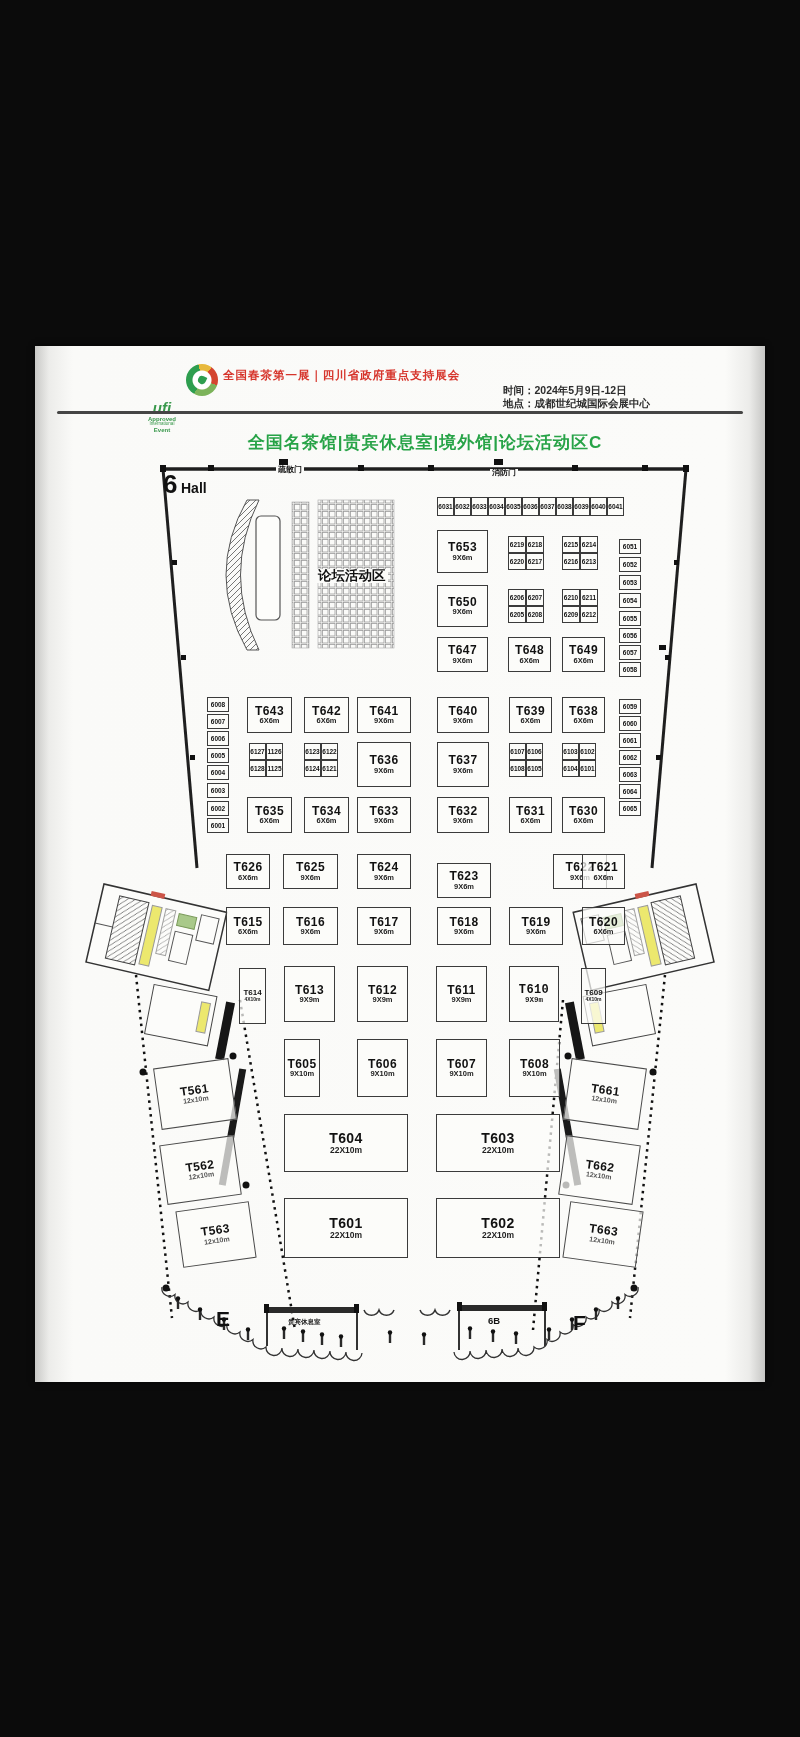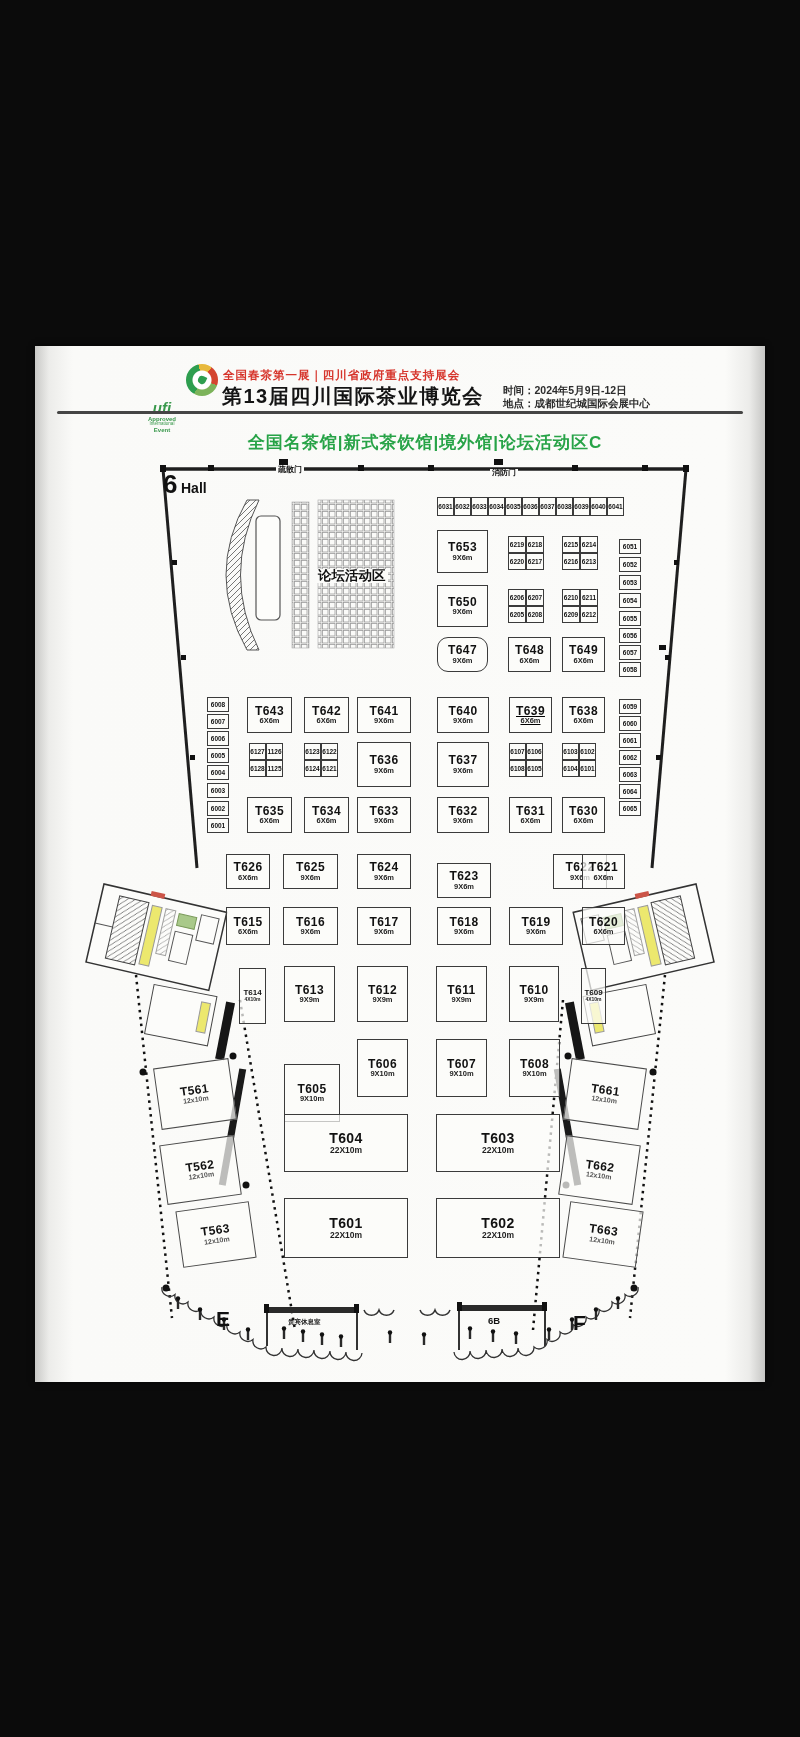--- a/index.html
+++ b/index.html
@@ -184,21 +184,21 @@
 
   <div id="booth-layer">
       <div class="booth" style="left: 437px; top: 530px; width: 51px; height: 43px;">
         <div class="bid">T653</div>
         <div class="bsize">9X6m</div>
       </div>
       <div class="booth" style="left: 437px; top: 585px; width: 51px; height: 42px;">
         <div class="bid">T650</div>
         <div class="bsize">9X6m</div>
       </div>
-      <div class="booth" style="left: 437px; top: 637px; width: 51px; height: 35px; border-radius: 11px;">
+      <div class="booth" style="left: 437px; top: 637px; width: 51px; height: 35px;">
         <div class="bid">T647</div>
         <div class="bsize">9X6m</div>
       </div>
       <div class="booth" style="left: 508px; top: 637px; width: 43px; height: 35px;">
         <div class="bid">T648</div>
         <div class="bsize">6X6m</div>
       </div>
       <div class="booth" style="left: 562px; top: 637px; width: 43px; height: 35px;">
         <div class="bid">T649</div>
         <div class="bsize">6X6m</div>
@@ -212,21 +212,21 @@
         <div class="bsize">6X6m</div>
       </div>
       <div class="booth" style="left: 357px; top: 697px; width: 54px; height: 36px;">
         <div class="bid">T641</div>
         <div class="bsize">9X6m</div>
       </div>
       <div class="booth" style="left: 437px; top: 697px; width: 52px; height: 36px;">
         <div class="bid">T640</div>
         <div class="bsize">9X6m</div>
       </div>
-      <div class="booth" style="left: 509px; top: 697px; width: 43px; height: 36px; text-decoration: underline;">
+      <div class="booth" style="left: 509px; top: 697px; width: 43px; height: 36px;">
         <div class="bid">T639</div>
         <div class="bsize">6X6m</div>
       </div>
       <div class="booth" style="left: 562px; top: 697px; width: 43px; height: 36px;">
         <div class="bid">T638</div>
         <div class="bsize">6X6m</div>
       </div>
       <div class="booth" style="left: 357px; top: 742px; width: 54px; height: 45px;">
         <div class="bid">T636</div>
         <div class="bsize">9X6m</div>
@@ -316,29 +316,29 @@
         <div class="bsize">9X9m</div>
       </div>
       <div class="booth" style="left: 357px; top: 966px; width: 51px; height: 56px;">
         <div class="bid">T612</div>
         <div class="bsize">9X9m</div>
       </div>
       <div class="booth" style="left: 436px; top: 966px; width: 51px; height: 56px;">
         <div class="bid">T611</div>
         <div class="bsize">9X9m</div>
       </div>
-      <div class="booth" style="left: 509px; top: 966px; width: 50px; height: 56px;">
+      <div class="booth" style="left: 509px; top: 966px; width: 50px; height: 56px; font-family: Liberation Mono, monospace;">
         <div class="bid">T610</div>
         <div class="bsize">9X9m</div>
       </div>
       <div class="booth narrow" style="left: 581px; top: 968px; width: 25px; height: 56px;">
         <div class="bid">T609</div>
         <div class="bsize">4X10m</div>
       </div>
-      <div class="booth" style="left: 284px; top: 1039px; width: 56px; height: 58px; margin-top: 25px;">
+      <div class="booth" style="left: 284px; top: 1039px; width: 36px; height: 58px;">
         <div class="bid">T605</div>
         <div class="bsize">9X10m</div>
       </div>
       <div class="booth" style="left: 357px; top: 1039px; width: 51px; height: 58px;">
         <div class="bid">T606</div>
         <div class="bsize">9X10m</div>
       </div>
       <div class="booth" style="left: 436px; top: 1039px; width: 51px; height: 58px;">
         <div class="bid">T607</div>
         <div class="bsize">9X10m</div>
@@ -465,21 +465,20 @@
     </div>
 
   <div class="ufi">
     <div class="l1">ufi</div>
     <div class="l2">Approved</div>
     <div class="l3">International</div>
     <div class="l4">Event</div>
   </div>
   <div class="expologo"></div>
   <div class="tagline">全国春茶第一展｜四川省政府重点支持展会</div>
-  <div class="title">第13届四川国际茶业博览会</div>
   <div class="meta">
     <div>时间：2024年5月9日-12日</div>
     <div>地点：成都世纪城国际会展中心</div>
   </div>
   <div class="divider"></div>
-  <div class="subtitle">全国名茶馆|新式茶饮馆|境外馆|论坛活动区C</div>
+  <div class="subtitle">全国名茶馆|贵宾休息室|境外馆|论坛活动区C</div>
 
 </div>
 
 </body></html>

